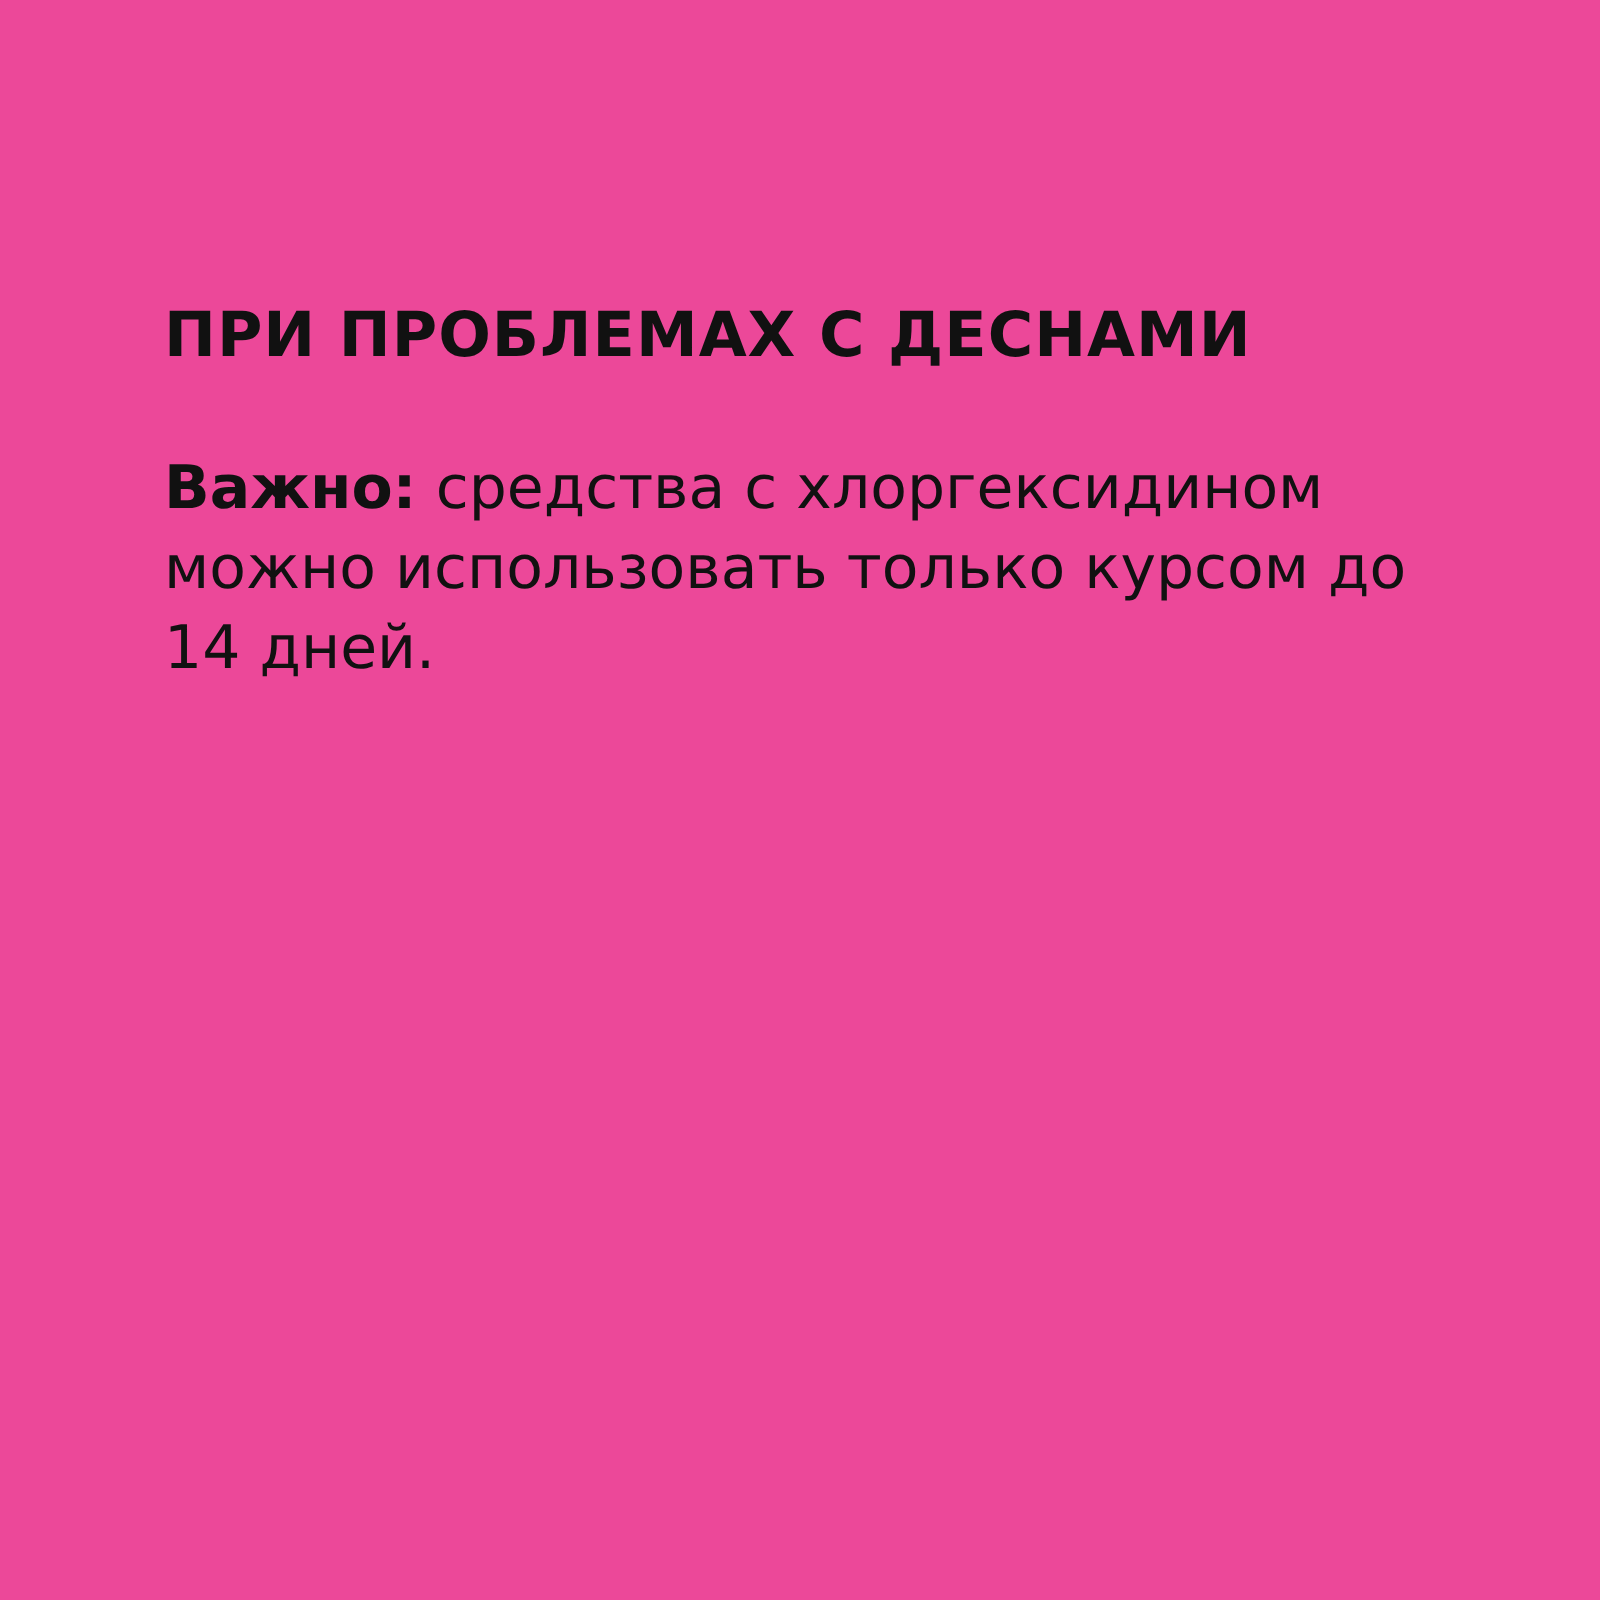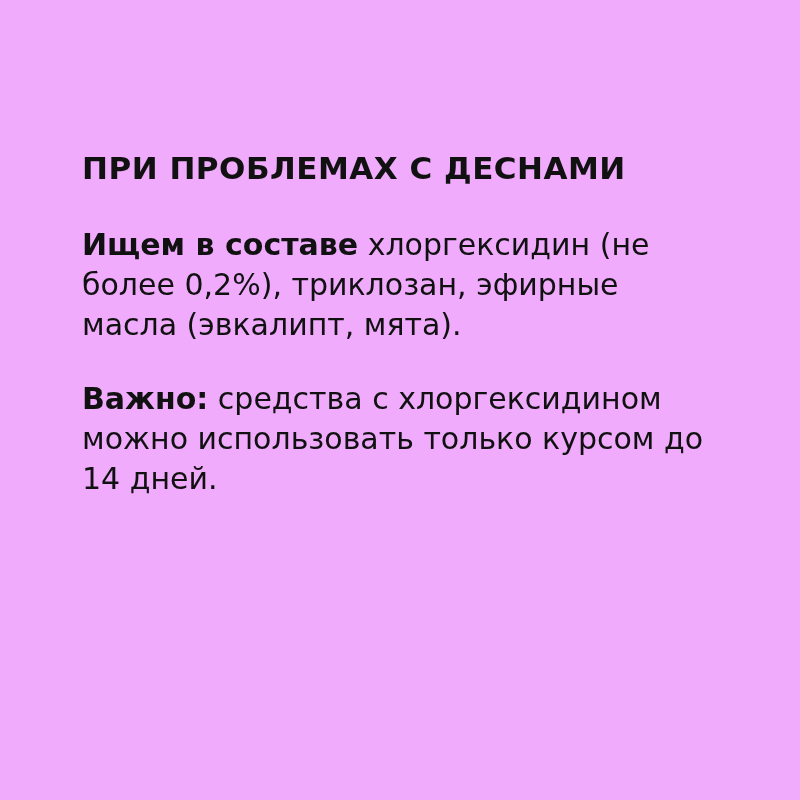--- a/index.html
+++ b/index.html
@@ -12,21 +12,21 @@
     background: #ffffff;
     font-family: "DejaVu Sans", sans-serif;
     color: #1a1a1a;
     overflow: hidden;
   }
   .card {
     box-sizing: border-box;
     width: 800px;
     height: 800px;
     padding: 150px 82px 0 82px;
-    background: #f0abfc;
+    background: #ec4899;
   }
   .heading {
     font-family: "DejaVu Sans", sans-serif;
     font-weight: 700;
     font-size: 31px;
     line-height: 1.2;
     letter-spacing: 0.5px;
     color: #111111;
     margin: 0 0 38px 0;
     text-transform: uppercase;
@@ -48,22 +48,19 @@
     font-weight: 400;
   }
 </style>
 </head>
 <body>
 
 <div class="card">
 
   <h1 class="heading">ПРИ ПРОБЛЕМАХ С ДЕСНАМИ</h1>
 
-  <p class="para">
-    <span class="lead">Ищем в составе</span><span class="body-text"> хлоргексидин (не более 0,2%), триклозан, эфирные масла (эвкалипт, мята).</span>
-  </p>
 
 
   <p class="para">
     <span class="lead">Важно:</span><span class="body-text"> средства с хлоргексидином можно использовать только курсом до 14 дней.</span>
   </p>
 
 </div>
 
 </body></html>

